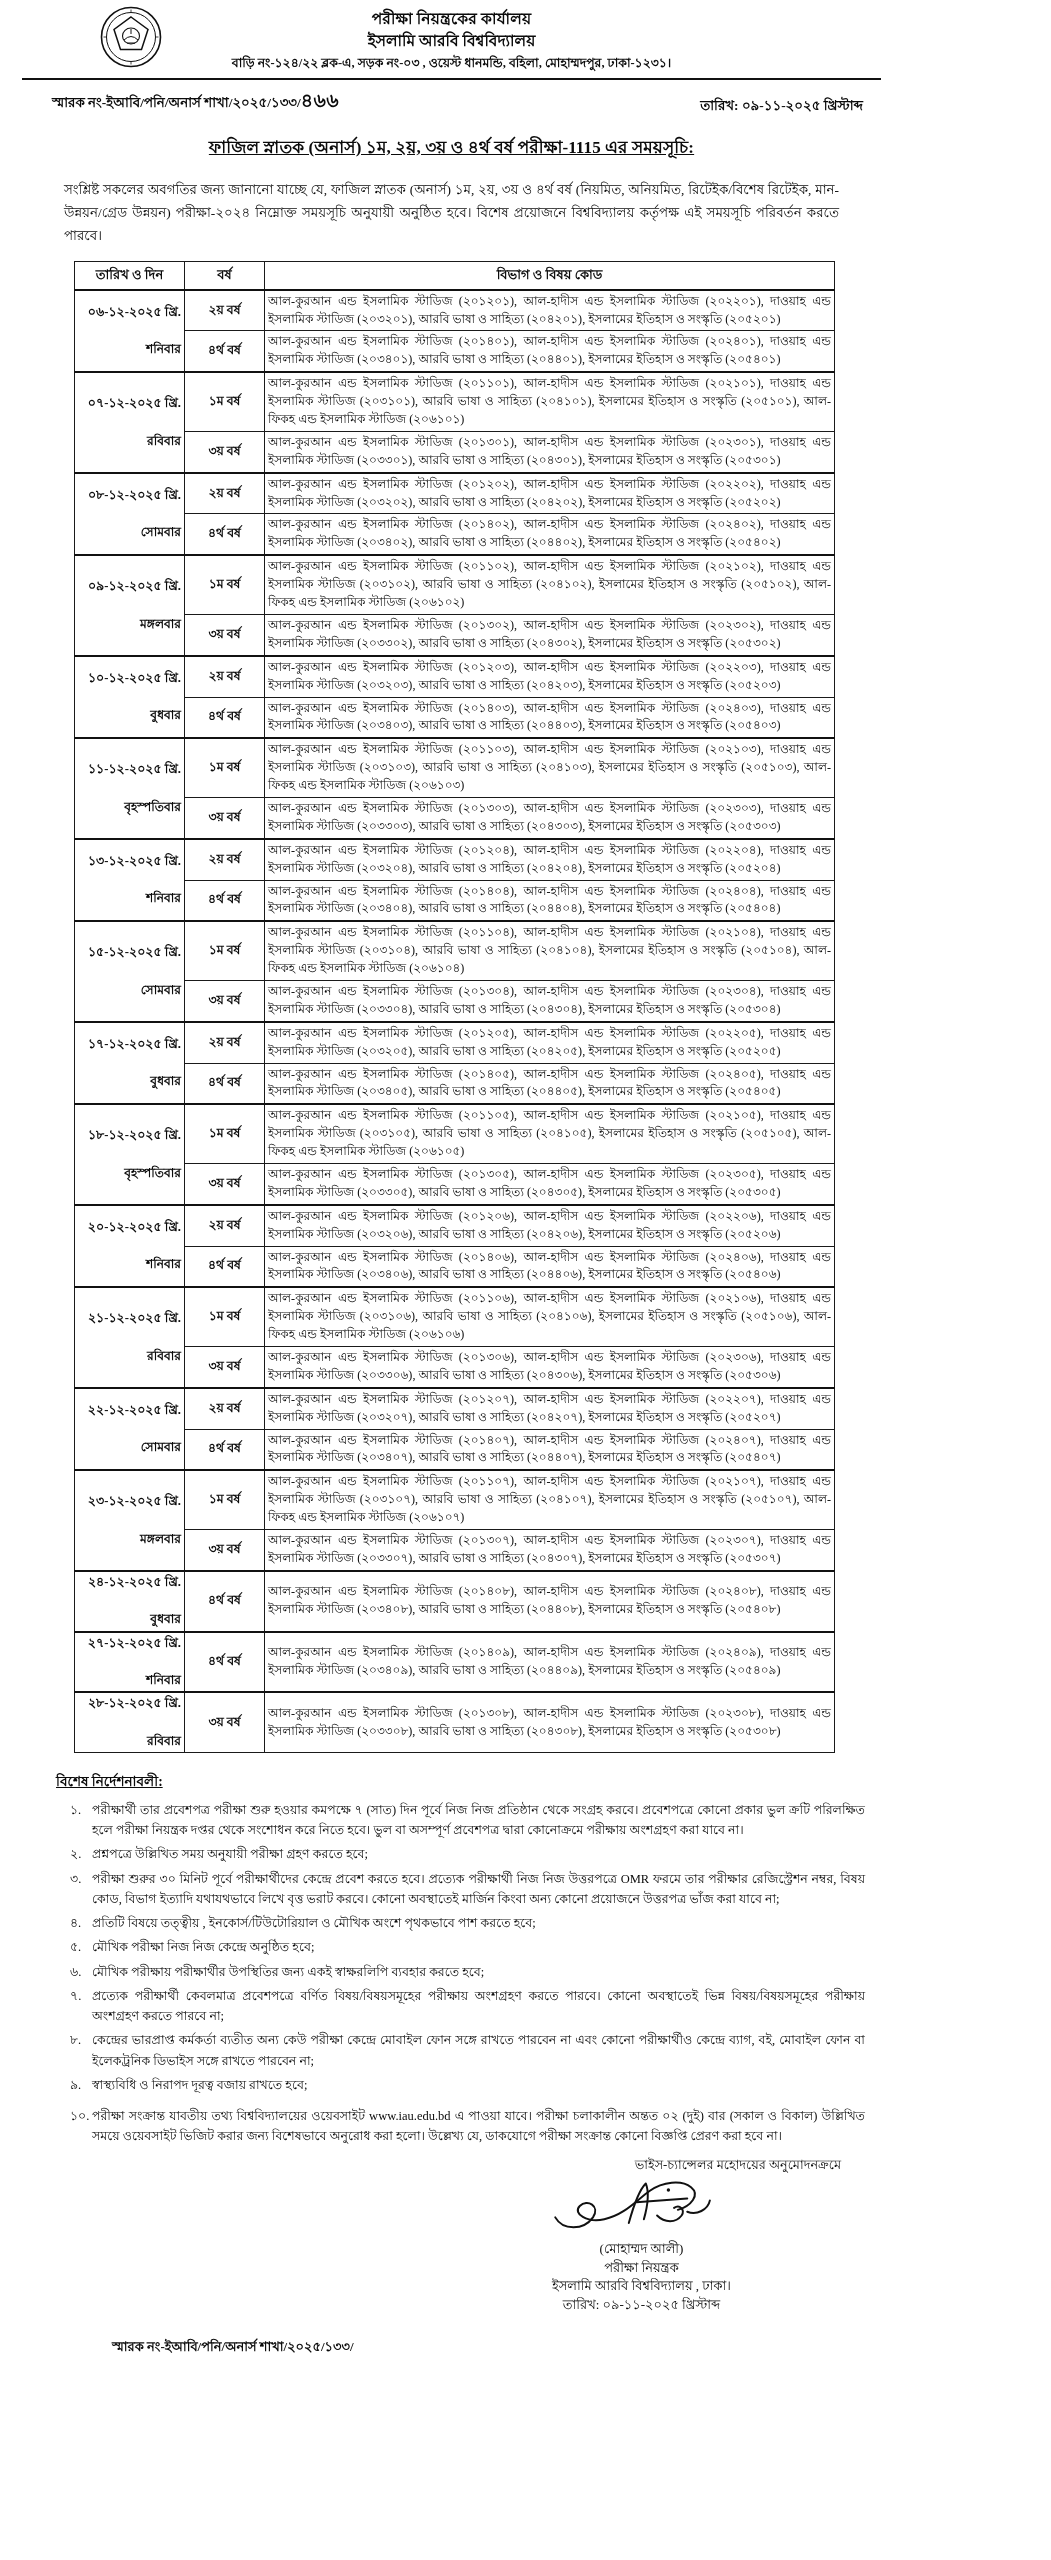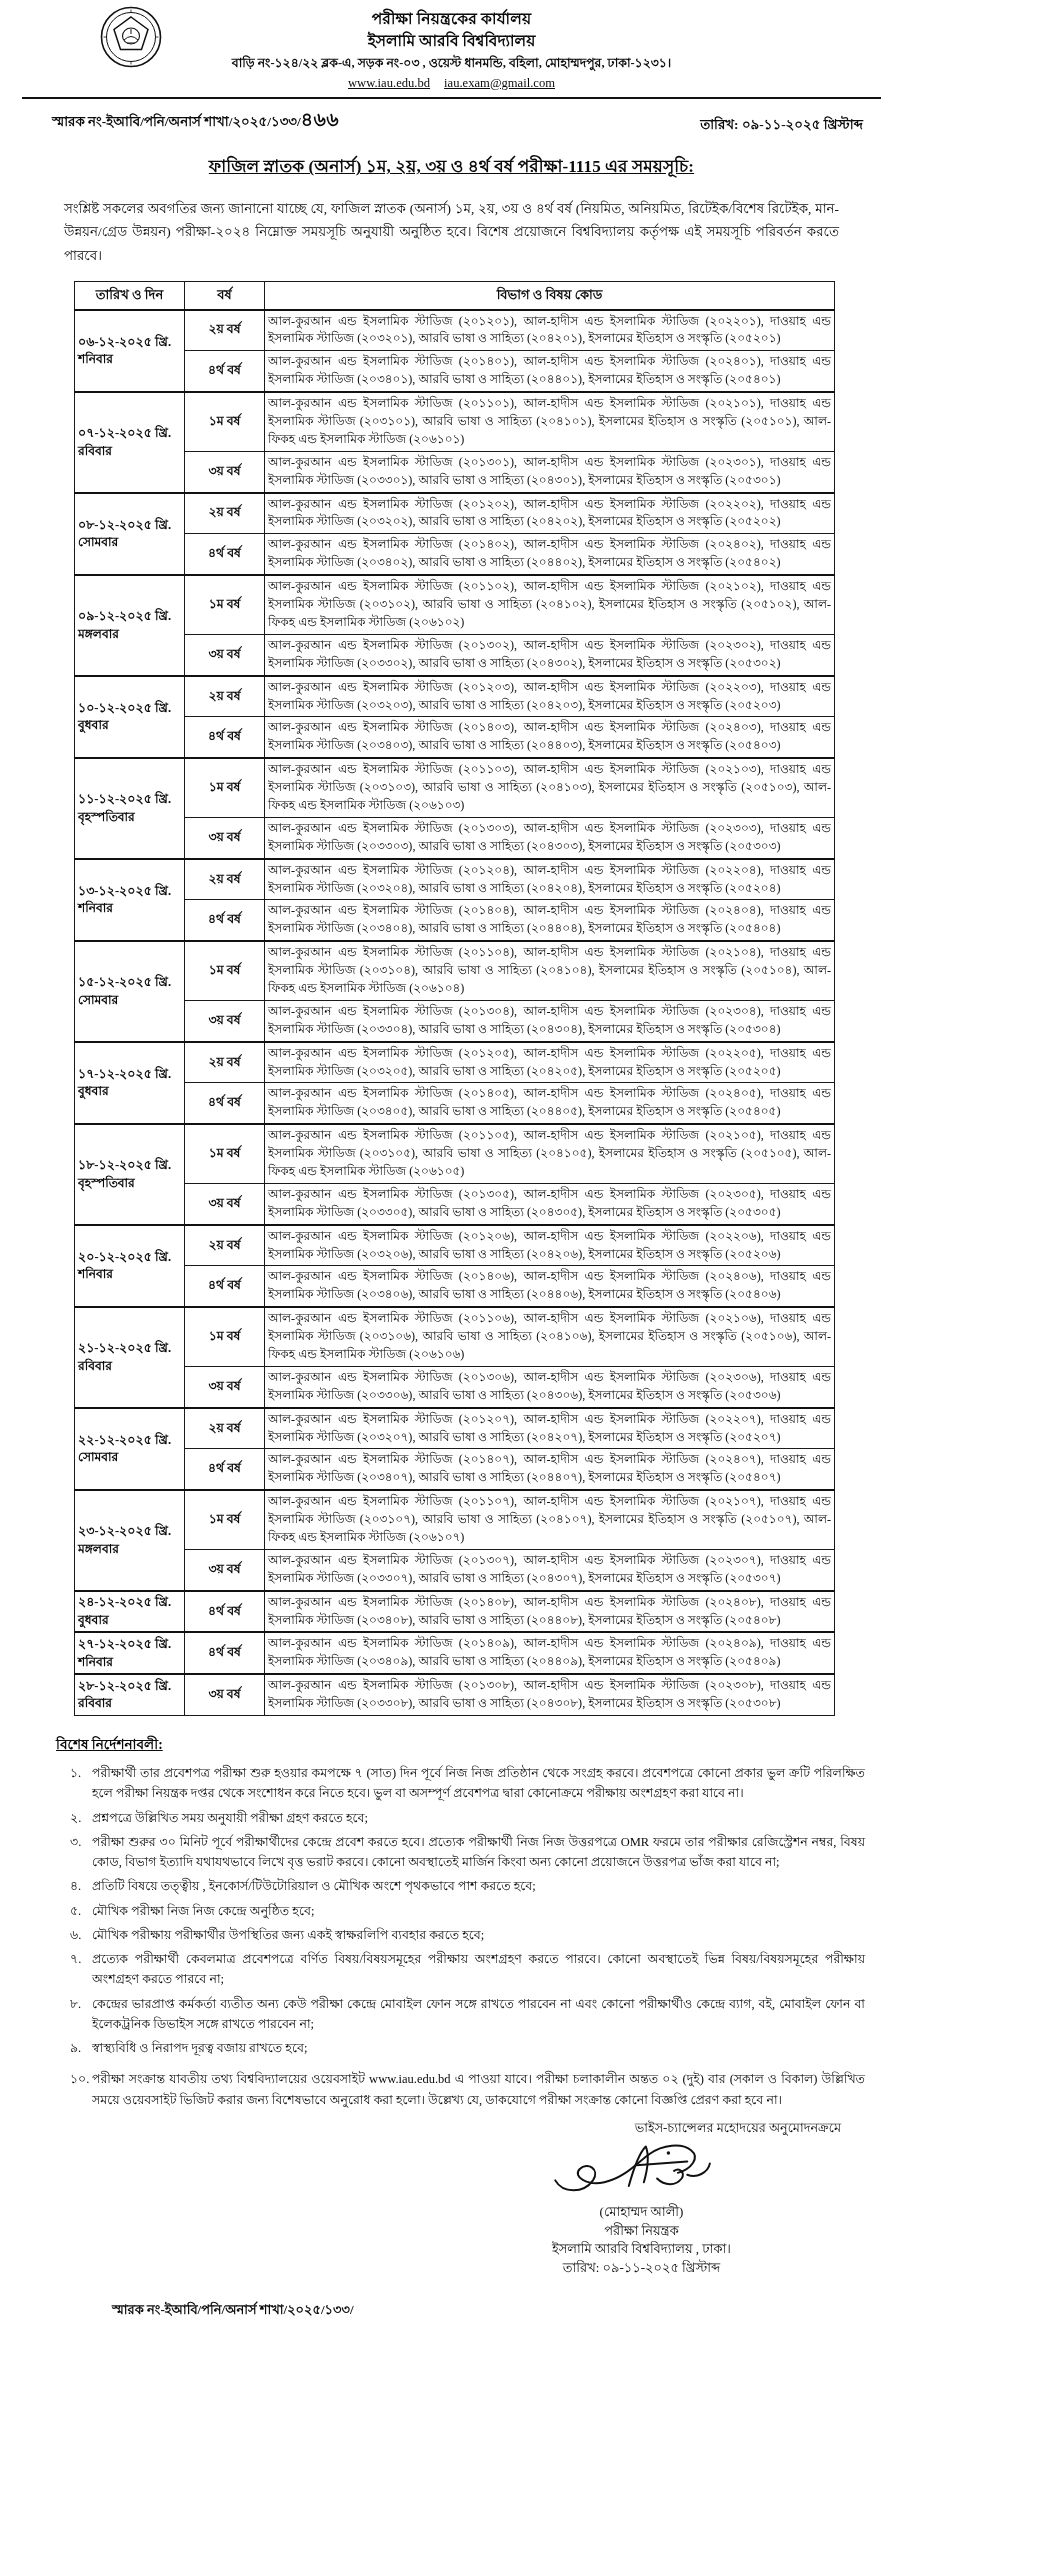--- a/index.html
+++ b/index.html
@@ -124,27 +124,27 @@
     font-size:13px;
     font-weight:700;
     text-align:center;
     padding:3px 2px;
   }
   col.c-date{width:110px;}
   col.c-year{width:80px;}
   col.c-subj{width:auto;}
 
   td.date{
-    text-align:left;
+    text-align:right;
     font-size:12.6px;
     font-weight:700;
     line-height:1.4;
     padding:4px 2px;
   }
-  td.date .d-day{ display:block; font-weight:700; font-size:12.2px; }
+  td.date .d-day{ display:block; font-weight:700; font-size:12.2px;margin-top:20px; }
   td.year{
     text-align:center;
     font-size:12.4px;
     font-weight:700;
   }
   td.subj{
     font-size:12.1px;
     line-height:1.48;
     text-align:justify;
     text-justify:inter-word;
@@ -243,23 +243,20 @@
             <path d="M31 56 L31 58.5"></path>
           <path d="M3.5 31 L6 31"></path>
             <path d="M56 31 L58.5 31"></path>
         </g>
       </svg>
     </div>
 
     <div class="lh-line1">পরীক্ষা নিয়ন্ত্রকের কার্যালয়</div>
     <div class="lh-line2">ইসলামি আরবি বিশ্ববিদ্যালয়</div>
     <div class="lh-addr">বাড়ি নং-১২৪/২২ ব্লক-এ, সড়ক নং-০৩ , ওয়েস্ট ধানমন্ডি, বহিলা, মোহাম্মদপুর, ঢাকা-১২৩১।</div>
-    <div class="lh-web">
-      <span>www.iau.edu.bd</span><span class="gap"></span><span>iau.exam@gmail.com</span>
-    </div>
   </div>
 
   <div class="rule"></div>
 
   <div class="memo-row">
     <div class="memo-left">
       <span>স্মারক নং-ইআবি/পনি/অনার্স শাখা/২০২৫/১৩৩/</span><span class="memo-num">৪৬৬</span>
     </div>
     <div class="memo-right">তারিখ: ০৯-১১-২০২৫ খ্রিস্টাব্দ</div>
   </div>

